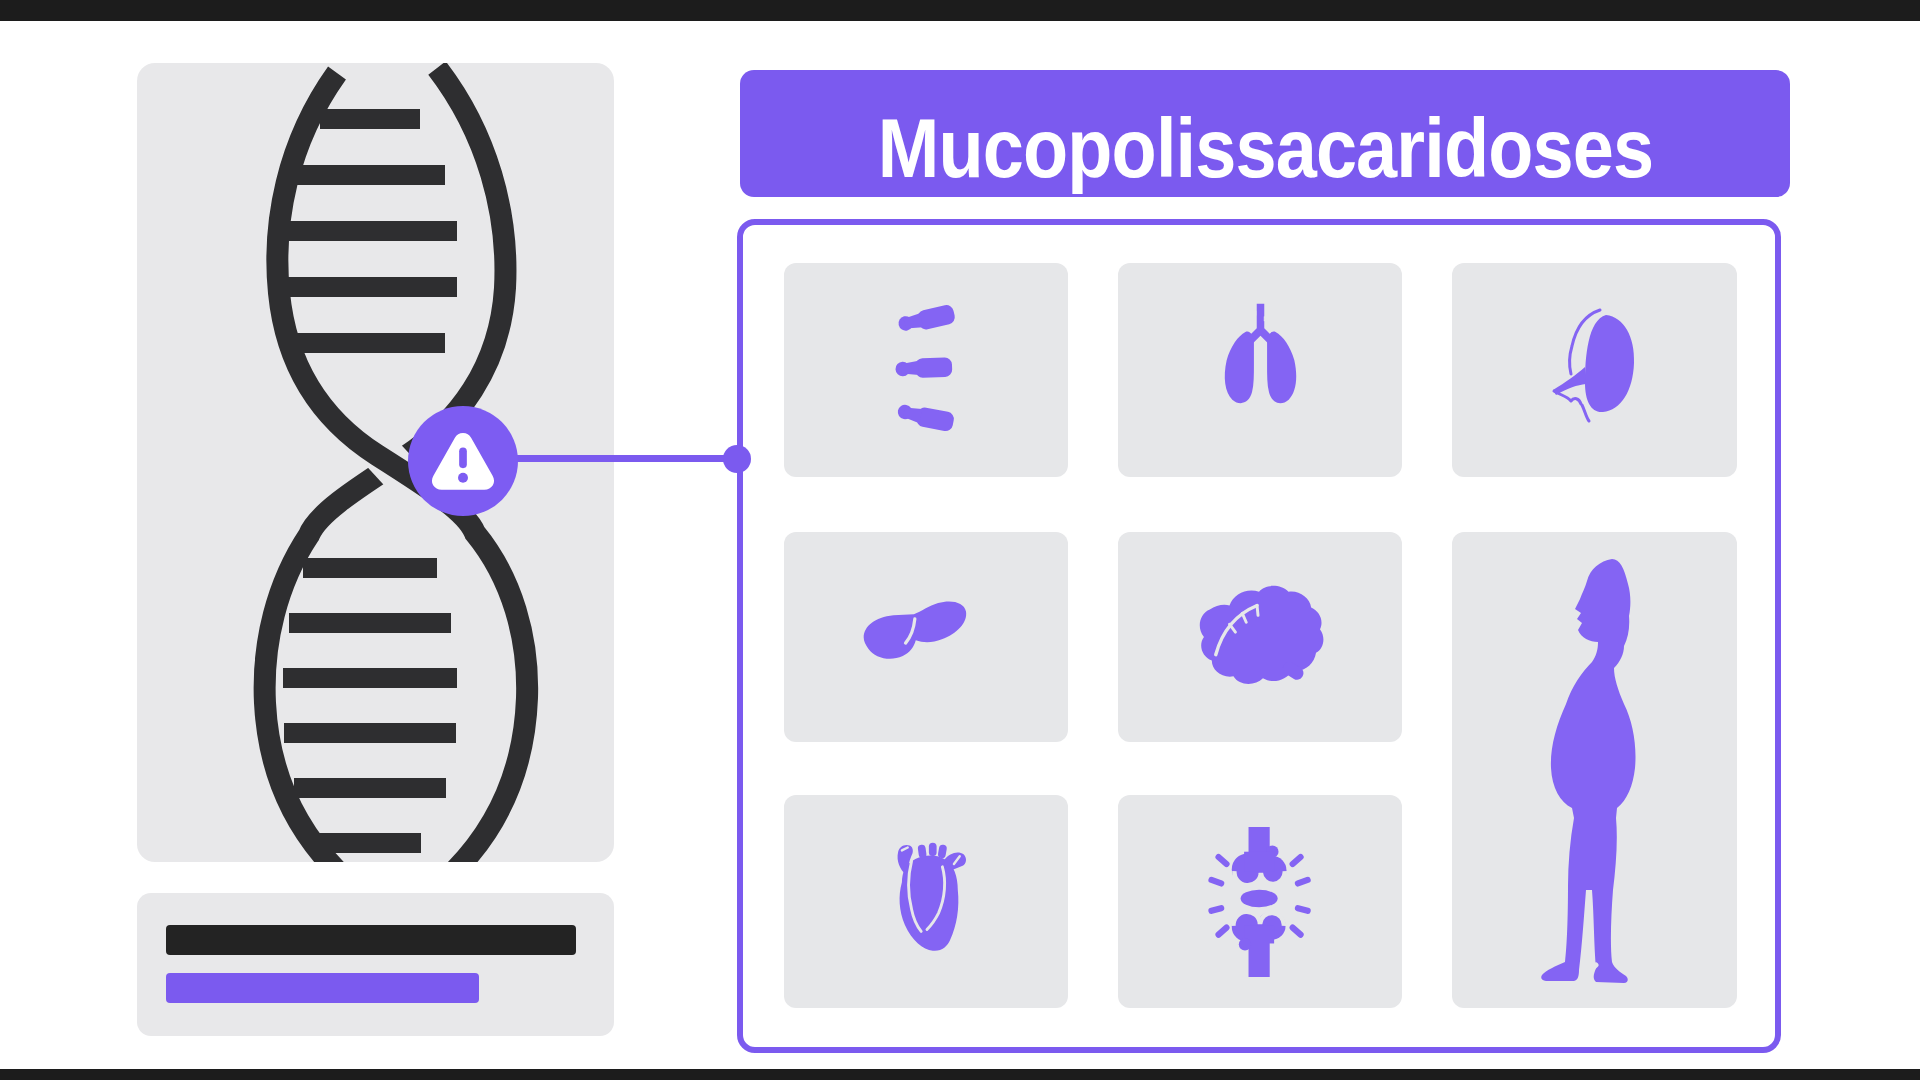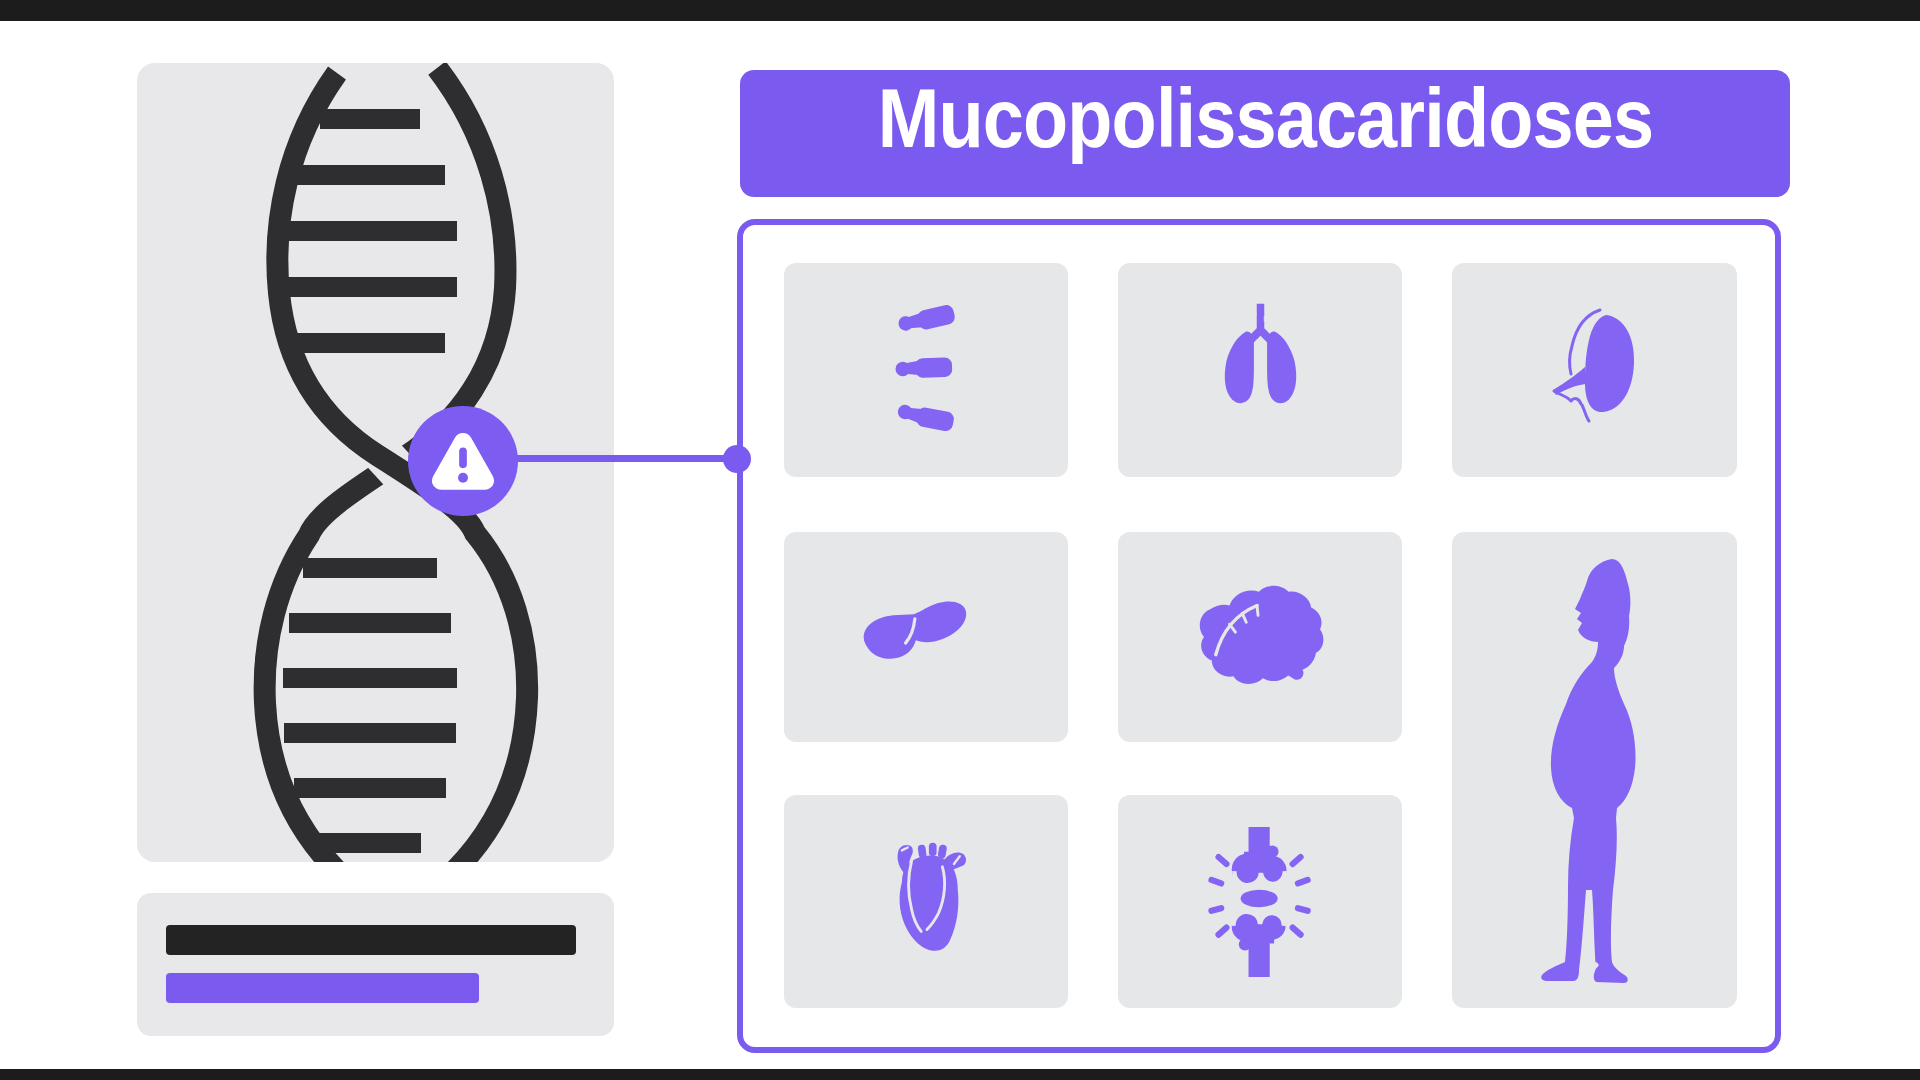--- a/index.html
+++ b/index.html
@@ -14,21 +14,21 @@
   .dna-panel{left:137px;top:63px;width:477px;height:799px;background:#e8e8ea;border-radius:18px;overflow:hidden;}
   .badge{left:408px;top:406px;width:110px;height:110px;border-radius:50%;background:#7d5cf2;
          display:flex;align-items:center;justify-content:center;z-index:4;}
   .connector{left:505px;top:455px;width:232px;height:7px;background:#7b5aef;z-index:3;}
   .conn-dot{left:723px;top:445px;width:28px;height:28px;border-radius:50%;background:#7b5aef;z-index:5;}
   .caption-panel{left:137px;top:893px;width:477px;height:143px;background:#e8e8ea;border-radius:14px;}
   .cap-bar1{left:29px;top:32px;width:410px;height:30px;border-radius:4px;background:#232323;}
   .cap-bar2{left:29px;top:80px;width:313px;height:30px;border-radius:4px;background:#7b5aef;}
   
   .banner{left:740px;top:70px;width:1050px;height:127px;background:#7b5aef;border-radius:14px;
-          display:flex;align-items:flex-start;justify-content:center;}
+          display:flex;align-items:flex-end;justify-content:center;}
   .banner h1{margin:0;color:#ffffff;font-size:84px;font-weight:800;letter-spacing:-1px;
              transform:scaleX(.88);white-space:nowrap;}
   .organs-panel{left:737px;top:219px;width:1044px;height:834px;background:#ffffff;
                 border:6px solid #7b5aef;border-radius:18px;box-sizing:border-box;}
   .card{position:absolute;background:#e6e7e9;border-radius:12px;
         display:flex;align-items:center;justify-content:center;}
   .c-spine {left:41px; top:38px; width:284px;height:214px;}
   .c-lungs {left:375px;top:38px; width:284px;height:214px;}
   .c-spleen{left:709px;top:38px; width:285px;height:214px;}
   .c-liver {left:41px; top:307px;width:284px;height:210px;}

